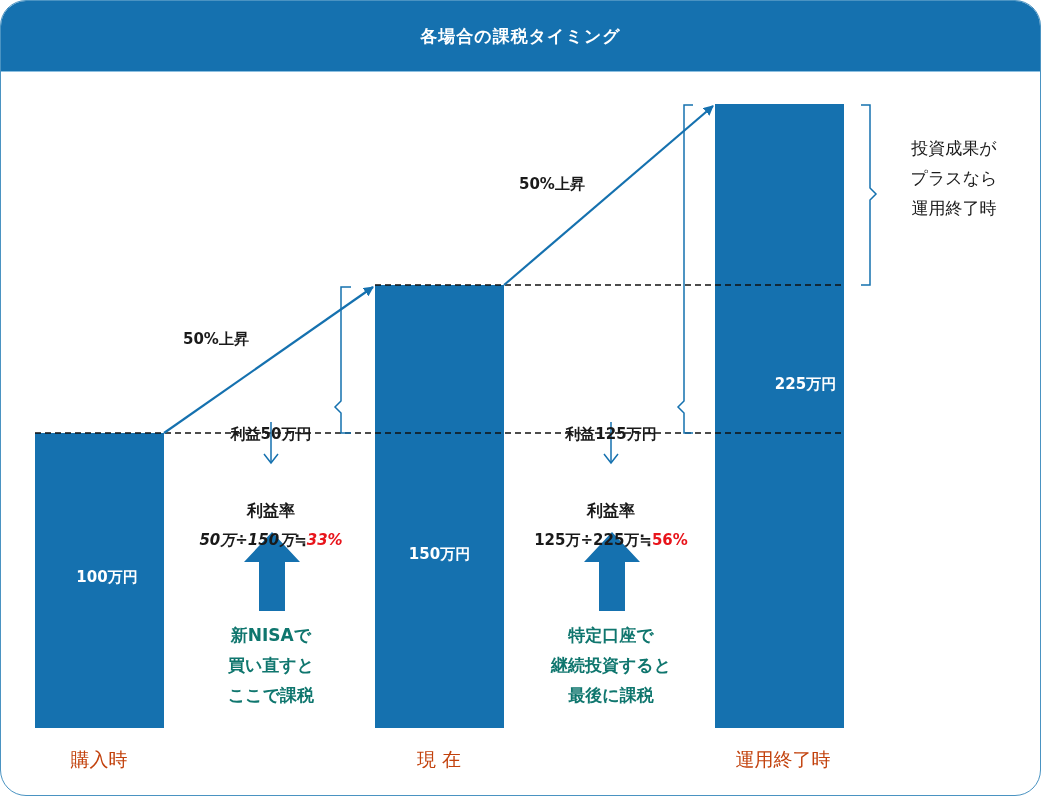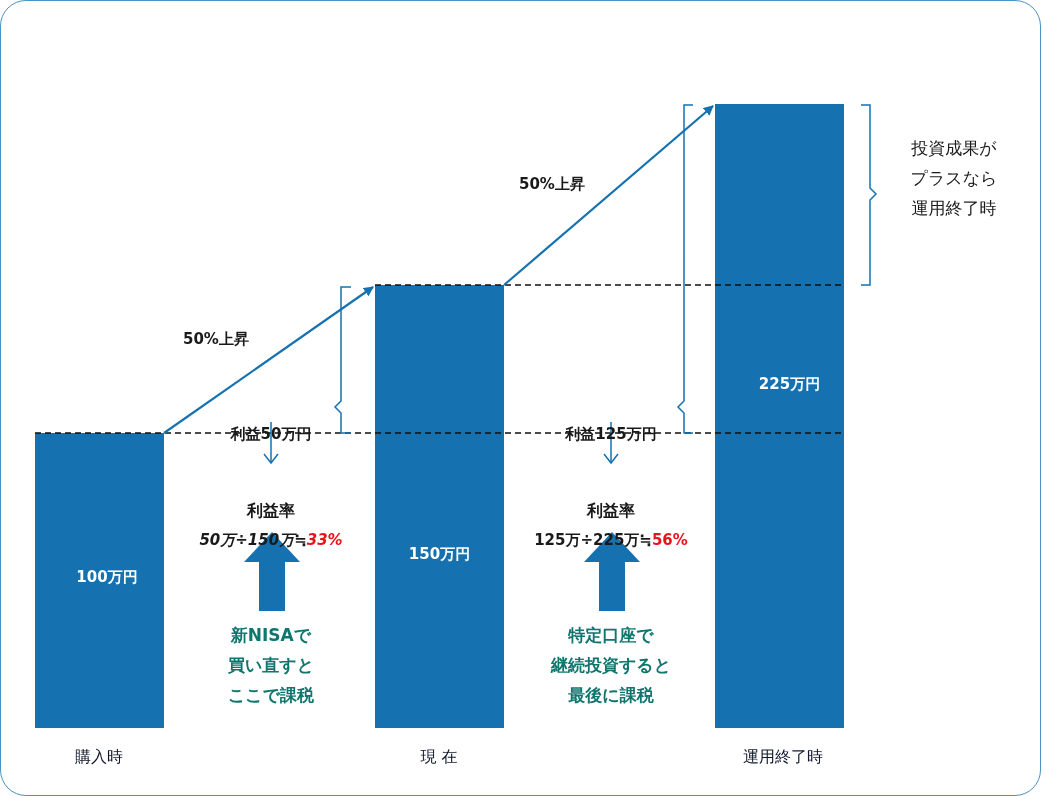--- a/index.html
+++ b/index.html
@@ -12,26 +12,29 @@
             border-bottom: 1px solid #8cbfe0; }
   .header-title { color: #fff; font-size: 17px; font-weight: bold; letter-spacing: 1px; }
   svg.diagram { position: absolute; left: 0; top: 0; }
   .lbl { position: absolute; font-size: 15px; font-weight: bold; color: #1a1a1a; white-space: nowrap; }
   .bar-label { position: absolute; color: #fff; font-size: 15px; font-weight: bold; text-align: center; }
   .red { color: #e8141b; }
   .note { position: absolute; font-size: 17px; color: #1a1a1a; text-align: center; line-height: 30px; }
   .center { text-align: center; transform: translateX(-50%); margin-top: 28px; }
   .red-block { position: absolute; color: #0f766e; font-weight: bold; font-size: 17px; text-align: center;
                line-height: 30px; transform: translateX(-50%); white-space: nowrap; }
-  .axis { position: absolute; font-size: 16px; color: #0f172a; transform: translateX(-50%); white-space: nowrap; }
+  .axis { position: absolute; font-size: 19px; color: #c2410c; transform: translateX(-50%); white-space: nowrap; }
 </style>
 </head>
 <body>
 
 <div class="frame">
+  <div class="header">
+    <span class="header-title">各場合の課税タイミング</span>
+  </div>
 
   <svg class="diagram" width="1041" height="796">
     <defs>
       <marker id="ah" markerWidth="10" markerHeight="10" refX="9" refY="5" orient="auto" markerUnits="userSpaceOnUse">
         <path d="M0,0 L10,5 L0,10 z" fill="#1571af"></path>
       </marker>
     </defs>
 
     <rect x="34" y="432" width="129" height="295" fill="#1571af"></rect>
     <rect x="374" y="284" width="129" height="443" fill="#1571af"></rect>
@@ -56,21 +59,21 @@
       <line x1="610" y1="421" x2="610" y2="462" stroke="#1571af" stroke-width="1.5"></line>
       <path d="M603,453 L610,462 L617,453" fill="none" stroke="#1571af" stroke-width="1.5"></path>
     </g>
 
     <path d="M243,561 L271,531 L299,561 L284,561 L284,610 L258,610 L258,561 z" fill="#1571af"></path>
     <path d="M583,561 L611,531 L639,561 L624,561 L624,610 L598,610 L598,561 z" fill="#1571af"></path>
   </svg>
 
   <div class="bar-label" style="left:34px;width:144px;top:567px;">100万円</div>
   <div class="bar-label" style="left:374px;width:129px;top:496px;margin-top:48px;">150万円</div>
-  <div class="bar-label" style="left:724px;width:129px;top:374px;">225万円</div>
+  <div class="bar-label" style="left:740px;width:129px;top:374px;">225万円</div>
 
   <div class="lbl" style="left:182px;top:329px;">50%上昇</div>
   <div class="lbl" style="left:518px;top:174px;">50%上昇</div>
 
   <div class="lbl center" style="left:270px;top:396px;">利益50万円</div>
   <div class="lbl center" style="left:610px;top:396px;">利益125万円</div>
 
   <div class="lbl center" style="left:270px;top:472px;font-size:16px;">利益率</div>
   <div class="lbl center" style="left:270px;top:502px;font-style:italic;">
     <span>50万÷150万≒</span><span class="red">33%</span>

